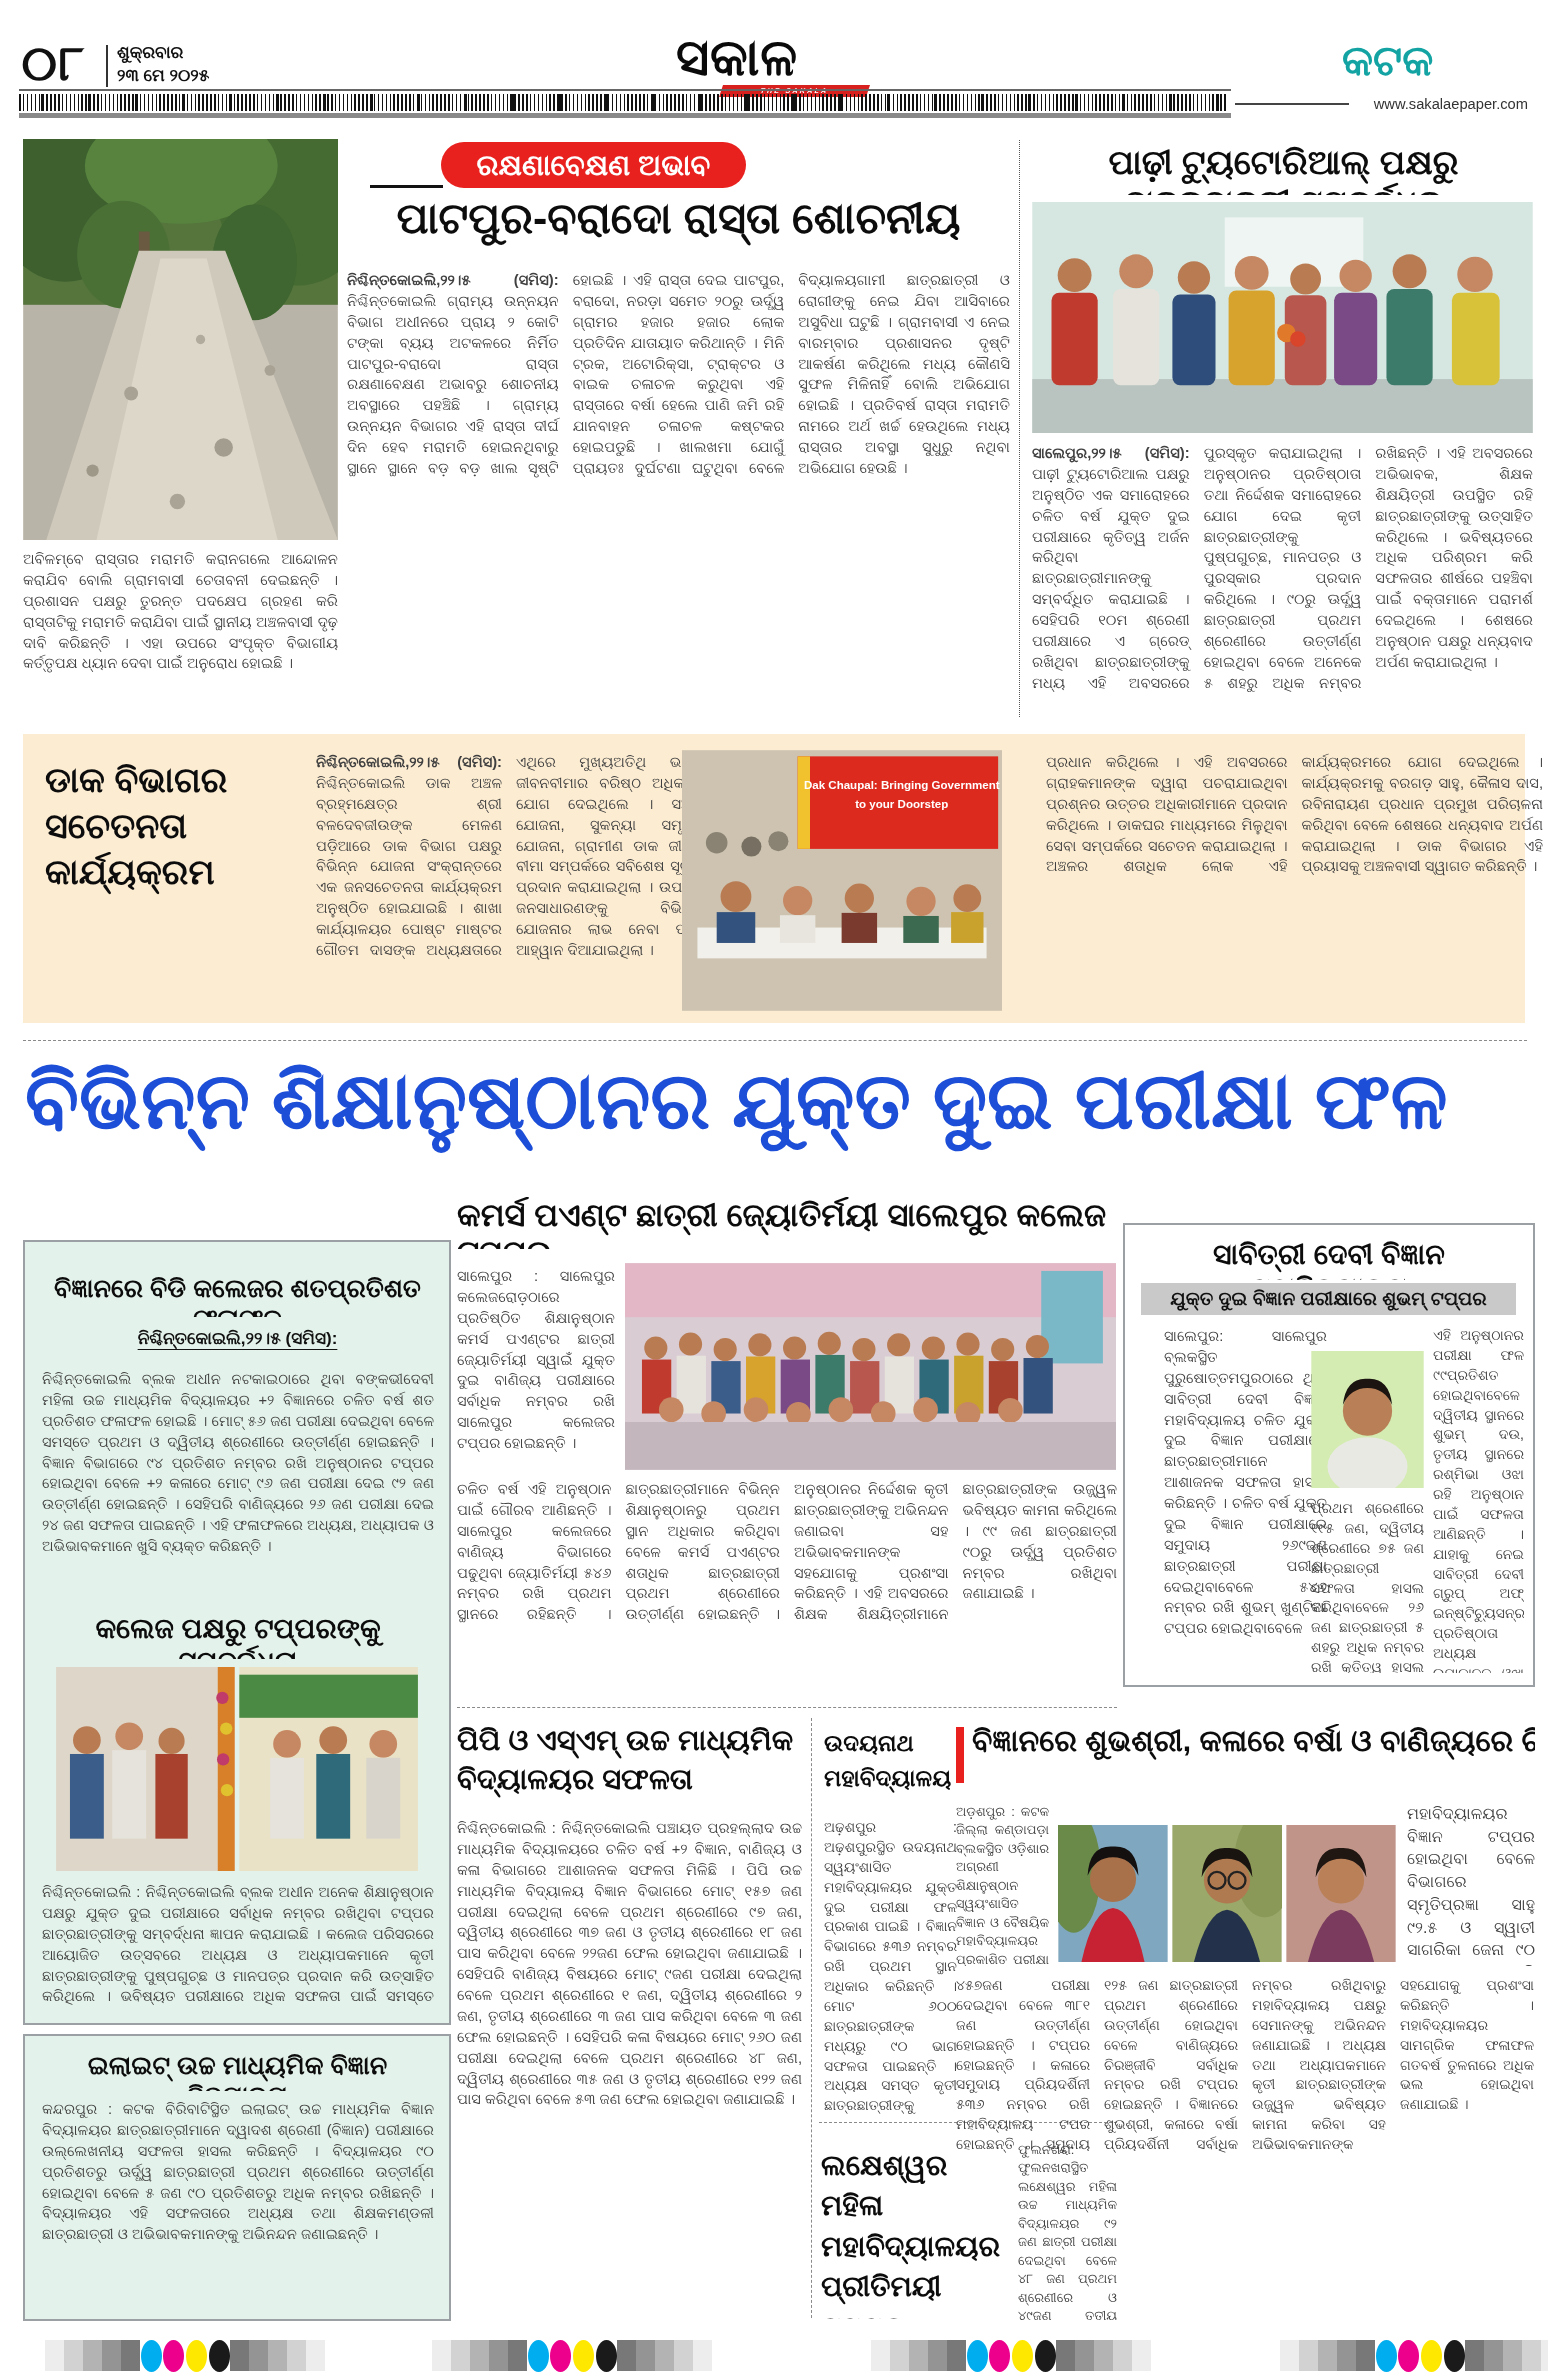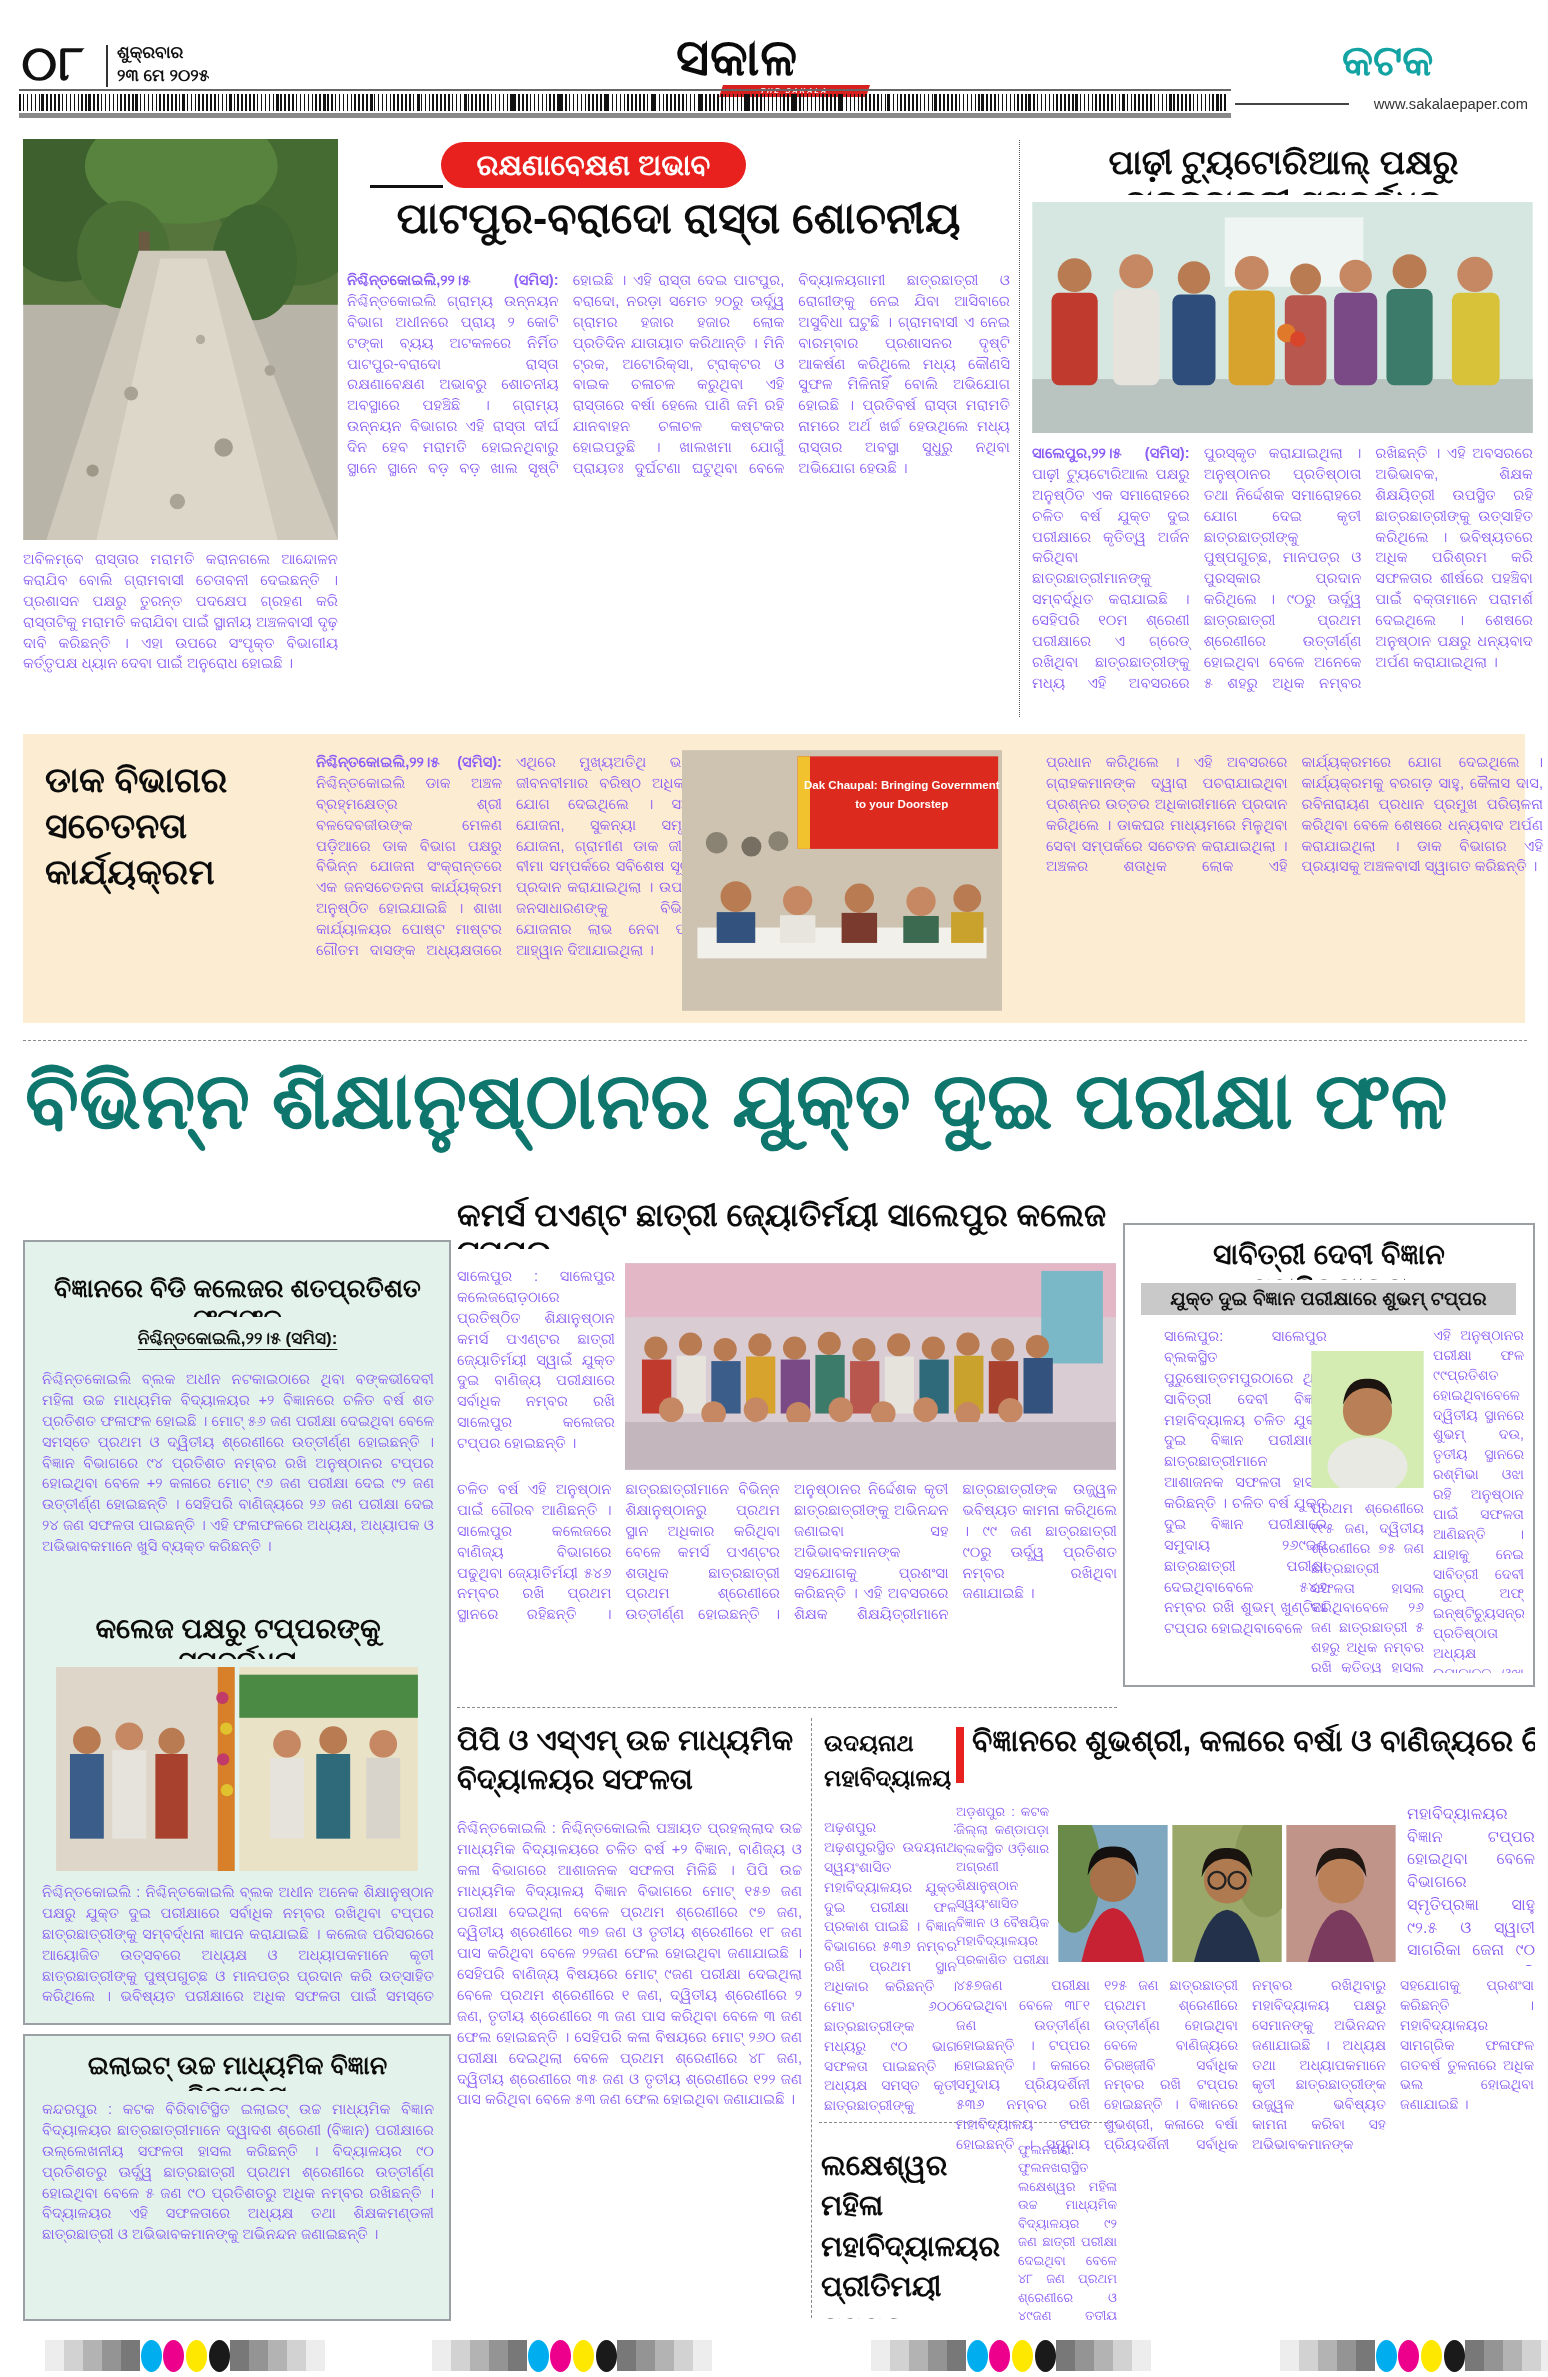--- a/index.html
+++ b/index.html
@@ -1,19 +1,19 @@
 <!DOCTYPE html>
 <html style="font-size:12.3px"><head>
 <meta charset="utf-8">
 <style>
   html,body{margin:0;padding:0;background:#fff;}
   .page{position:relative;width:1548px;height:2377px;background:#ffffff;overflow:hidden;
         font-family:"Liberation Sans","DejaVu Sans",sans-serif;color:#111;}
   .abs{position:absolute;}
-  .body{font-size:14.7px;line-height:1.42;text-align:justify;color:#8b5cf6;overflow:hidden;}
+  .body{font-size:14.7px;line-height:1.42;text-align:justify;color:#404040;overflow:hidden;}
   .body b.dl{font-weight:bold;}
   .body b.dl::after{content:" ";}
   .cols2{columns:2;column-gap:14px;margin-left:32px;}
   .cols3{columns:3;column-gap:14px;}
   .cols4{columns:4;column-gap:14px;}
   .hl{font-weight:800;color:#0c0c0c;overflow:hidden;}
   .center{text-align:center;}
   
   .pagenum{font-size:49px;font-weight:800;letter-spacing:1.5px;}
   .daydate{font-size:17px;font-weight:700;line-height:1.35;}
@@ -32,21 +32,21 @@
   
   .kicker{background:#e8201e;border-radius:23px 23px 23px 23px;color:#fff;font-weight:800;
      font-size:29px;text-align:center;line-height:46px;overflow:hidden;}
   .dotv{border-left:1.5px dotted #555;}
   .dash{border-top:1.5px dashed #8a8a8a;}
   .dashv{border-left:1.5px dashed #8a8a8a;}
   .creambox{background:#fcecd2;}
   .mintbox{background:#e3f2ea;border:2.3px solid #9aa0a3;box-sizing:border-box;}
   .whitebox{background:#fff;border:2.3px solid #9aa0a3;box-sizing:border-box;}
   .graybanner{background:#c9c9c9;font-weight:800;font-size:19px;text-align:center;}
-  .bigresults{font-size:79px;font-weight:800;color:#0f766e;white-space:nowrap;overflow:hidden;}
+  .bigresults{font-size:79px;font-weight:800;color:#1d4ed8;white-space:nowrap;overflow:hidden;}
   .redbar{background:#e8201e;}
   .underln{text-decoration:underline;text-underline-offset:4.6px;}
   .photo{display:block;}
   
   .regmark{display:flex;align-items:center;height:35px;}
   .regmark .g{width:19px;height:31px;}
   .regmark .o{width:21px;height:32px;border-radius:50%;margin:0 0.8px;}
   .g1{background:#ededed}.g2{background:#d2d2d2}.g3{background:#b3b3b3}.g4{background:#949494}.g5{background:#787878}
   .oc{background:#00aeef}.om{background:#ec008c}.oy{background:#ffe800}.ok{background:#1a1a1a}
 </style>

